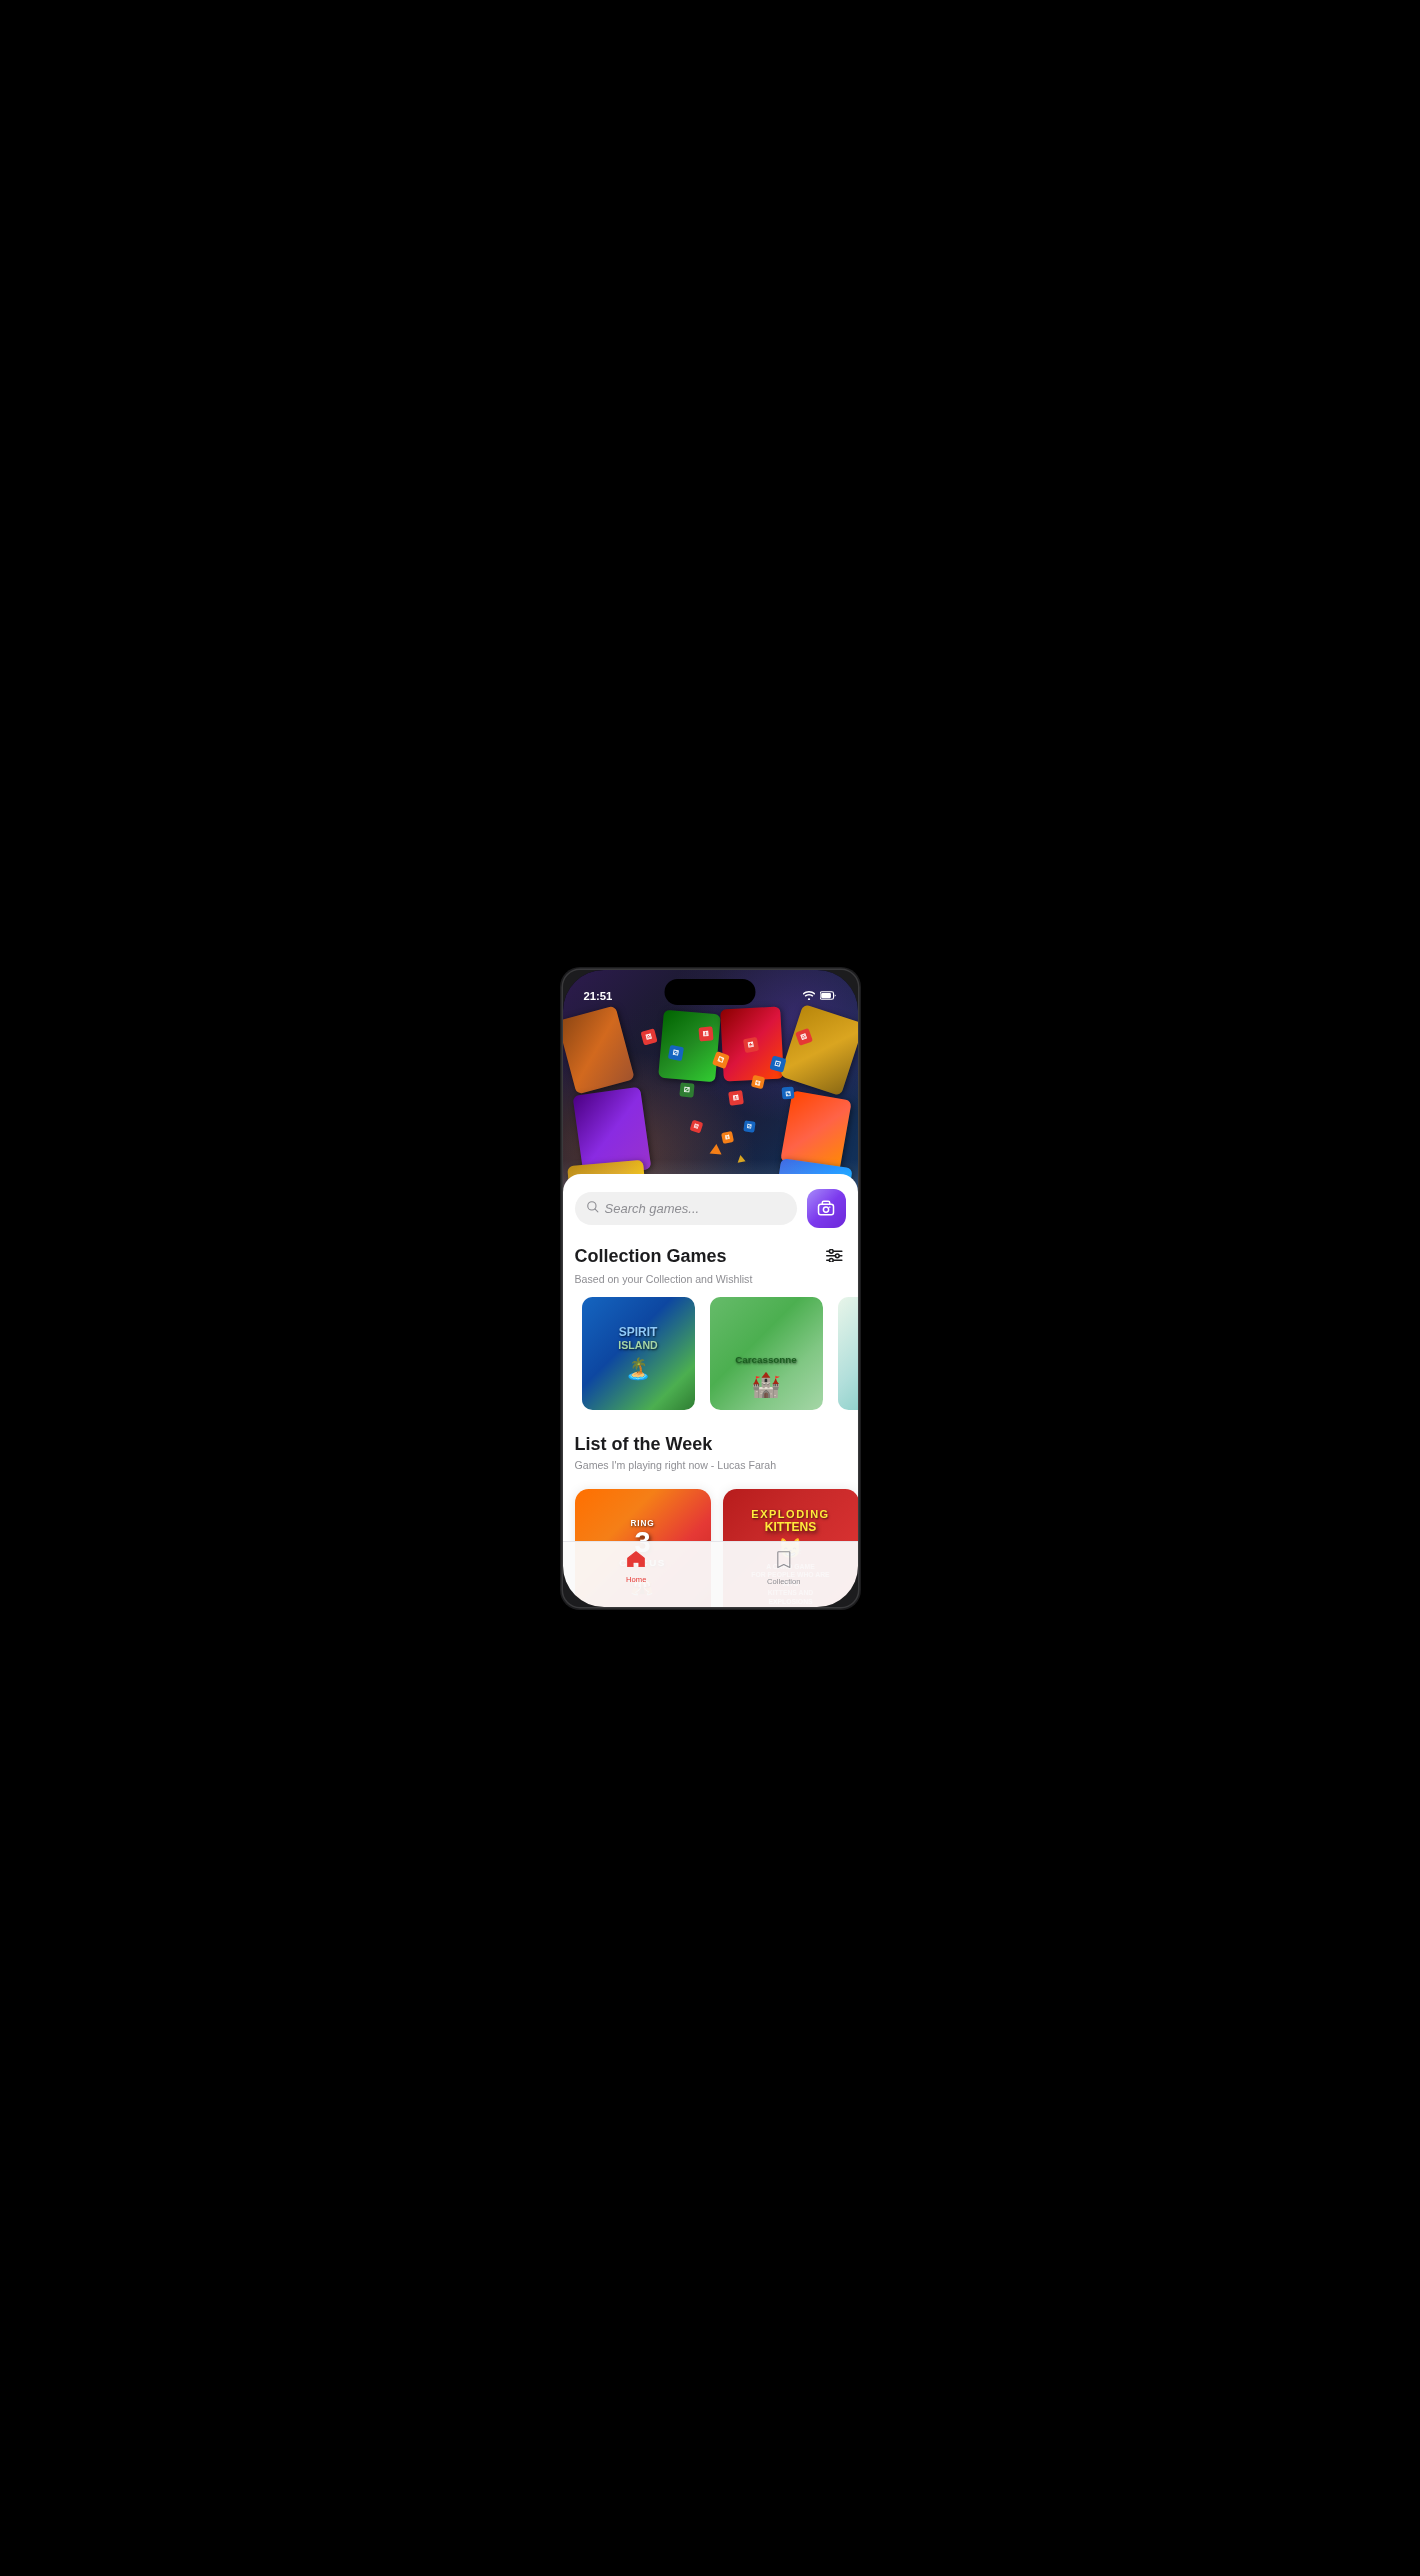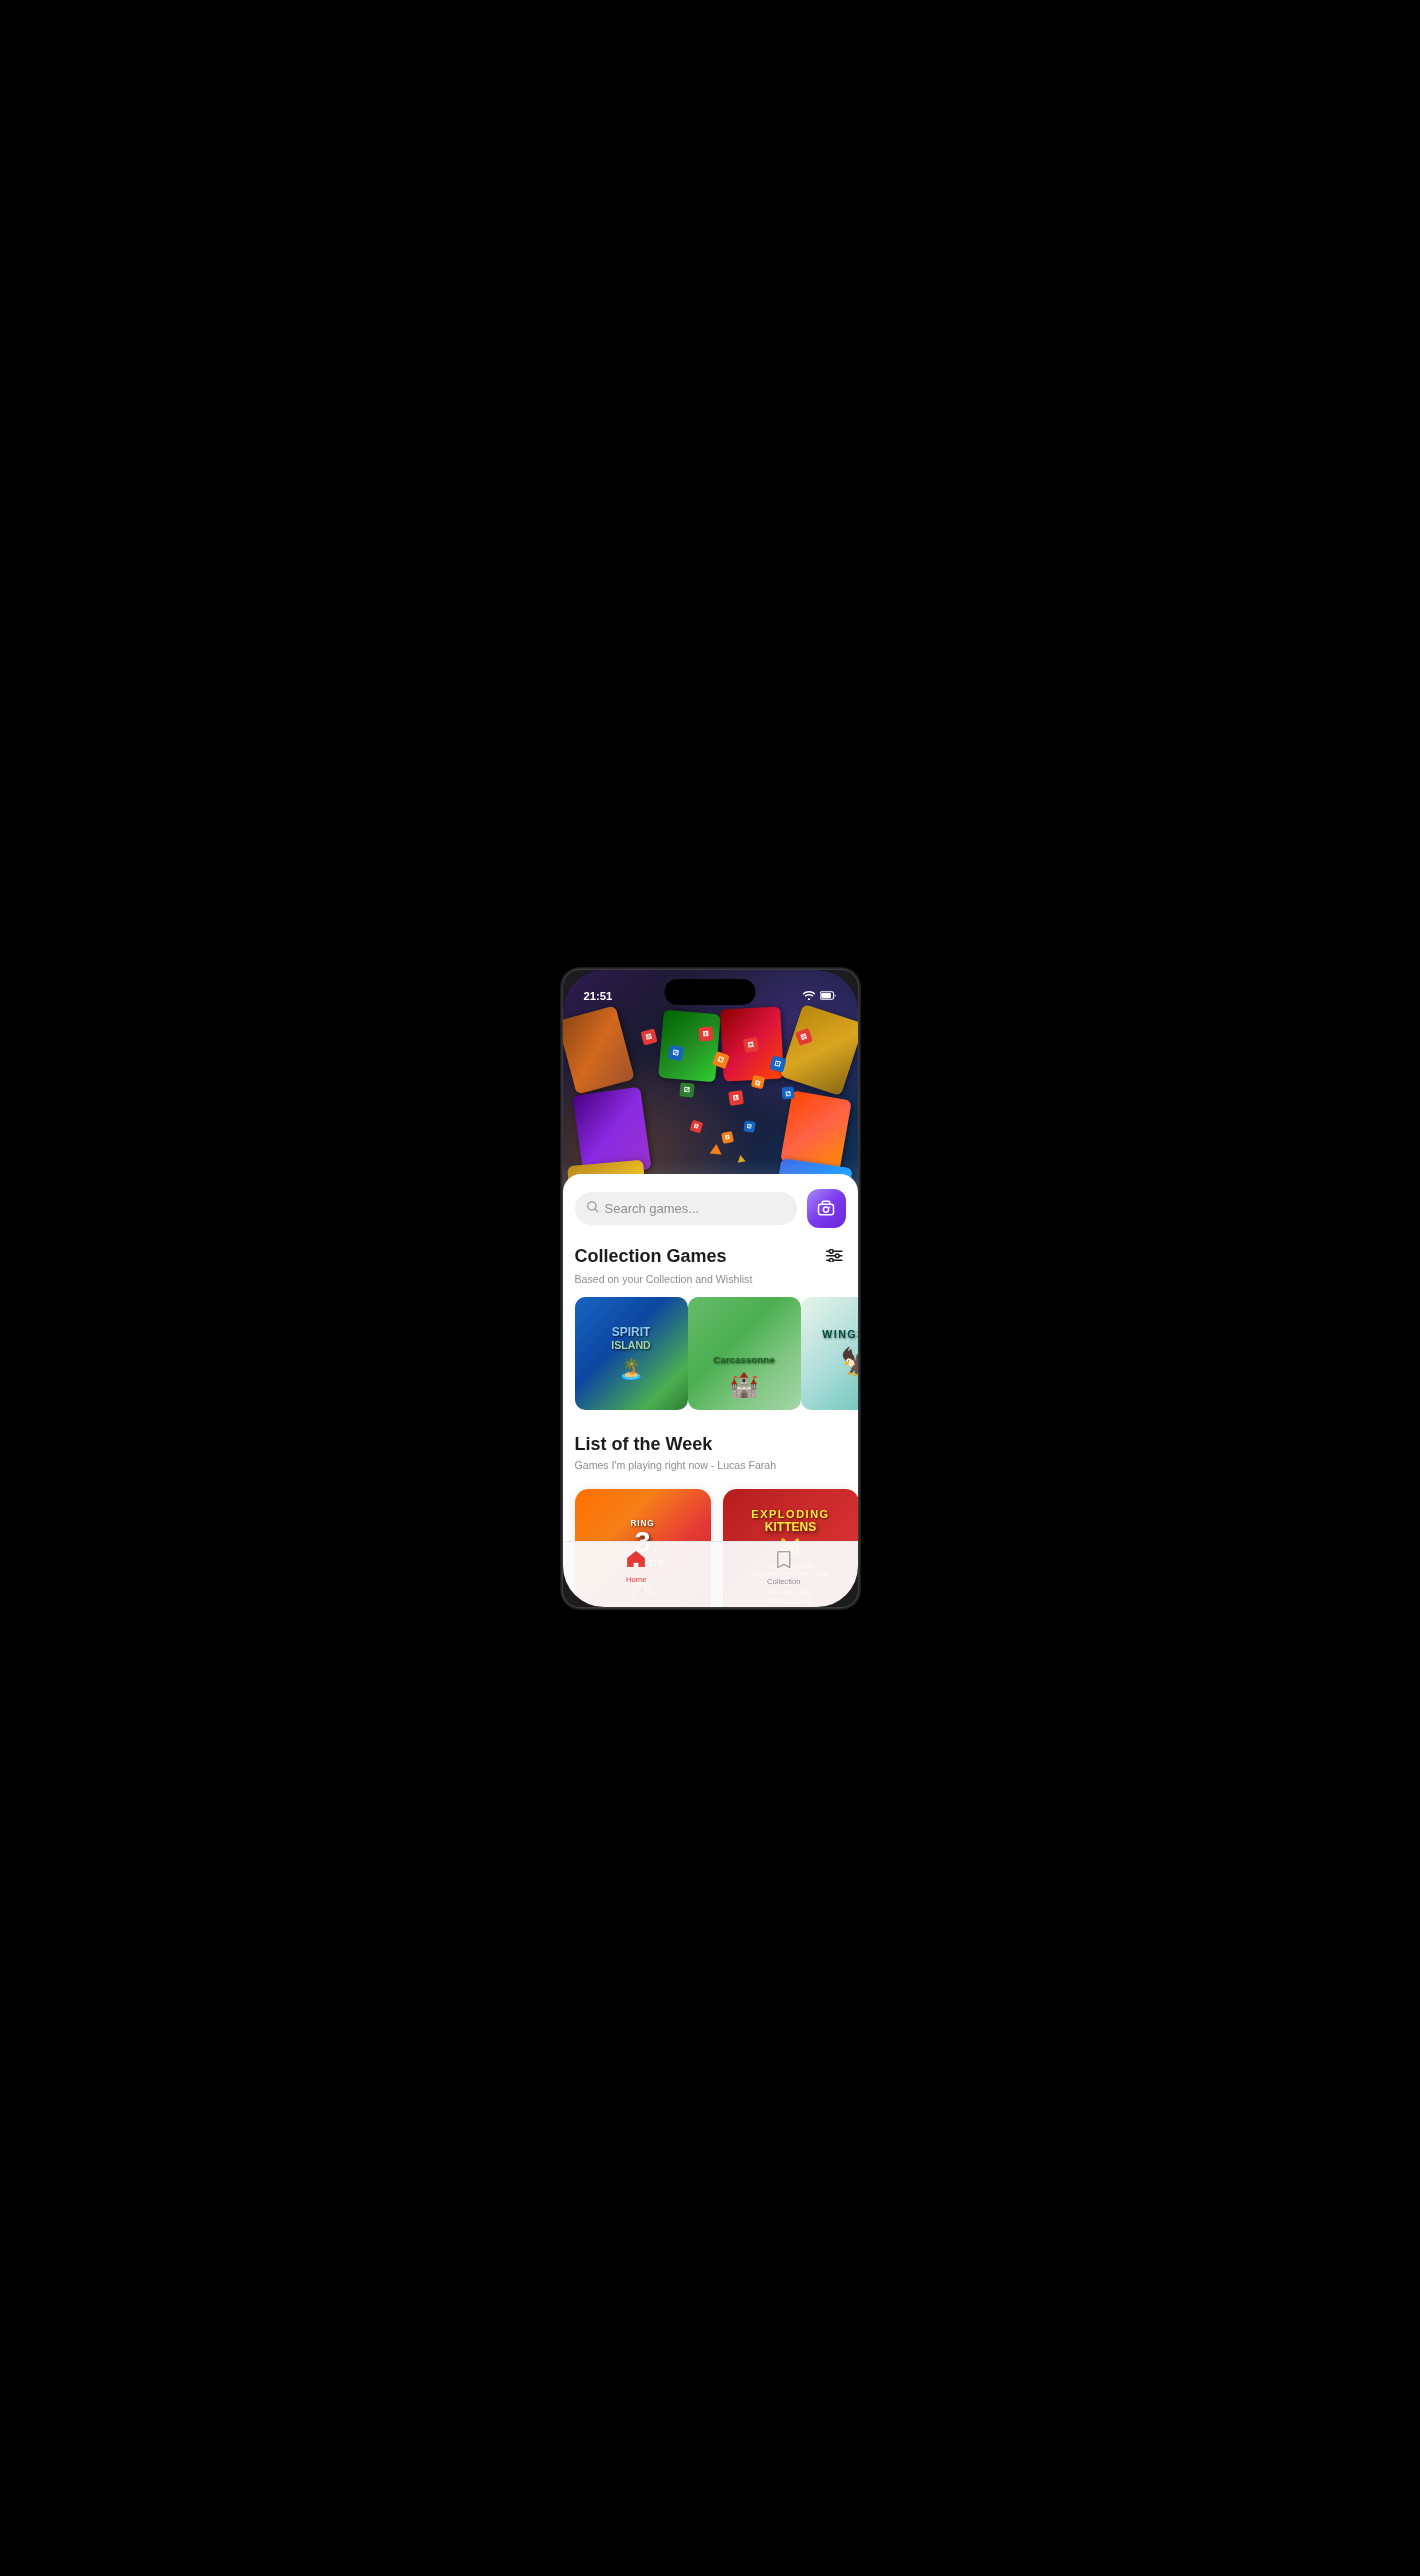--- a/index.html
+++ b/index.html
@@ -141,20 +141,21 @@
     }
 
     .main-content::-webkit-scrollbar { display: none; }
 
     
     .search-area {
       padding: 15px 12px 12px;
       display: flex;
       gap: 10px;
       align-items: center;
+      font-style: italic;
     }
 
     .search-bar {
       flex: 1;
       height: 33px;
       background: #f0f0f0;
       border-radius: 16.6px;
       display: flex;
       align-items: center;
       padding: 0 12px;
@@ -207,23 +208,23 @@
       padding: 1.5px 12px 9px;
     }
 
     .filter-btn {
       padding: 3px;
       color: #3c3c3c;
     }
 
     
     .games-scroll {
-      padding: 3px 12px 12px;
-      display: flex;
-      gap: 0;
+      padding: 3px 19px 12px;
+      display: flex;
+      gap: 15px;
       overflow-x: auto;
     }
 
     .games-scroll::-webkit-scrollbar { display: none; }
 
     .game-card-img {
       width: 113px;
       height: 113px;
       border-radius: 10.6px;
       overflow: hidden;

